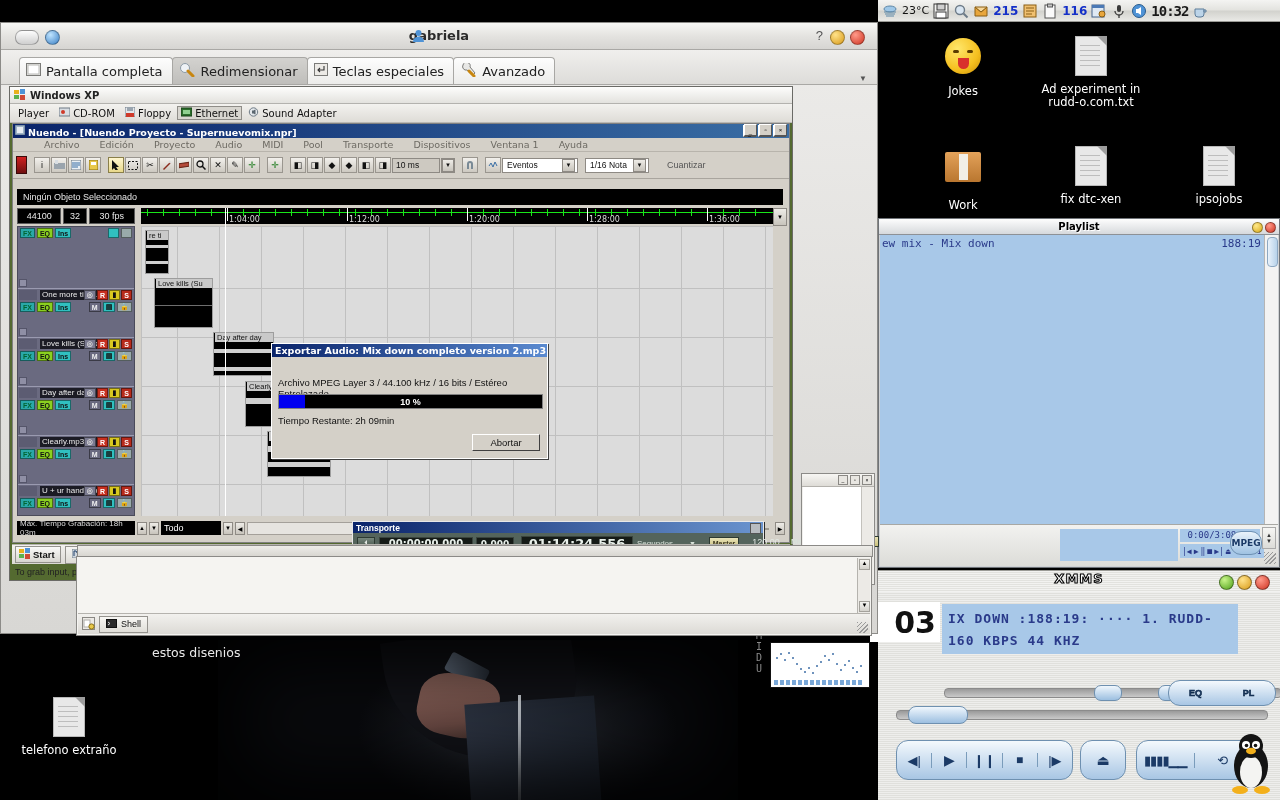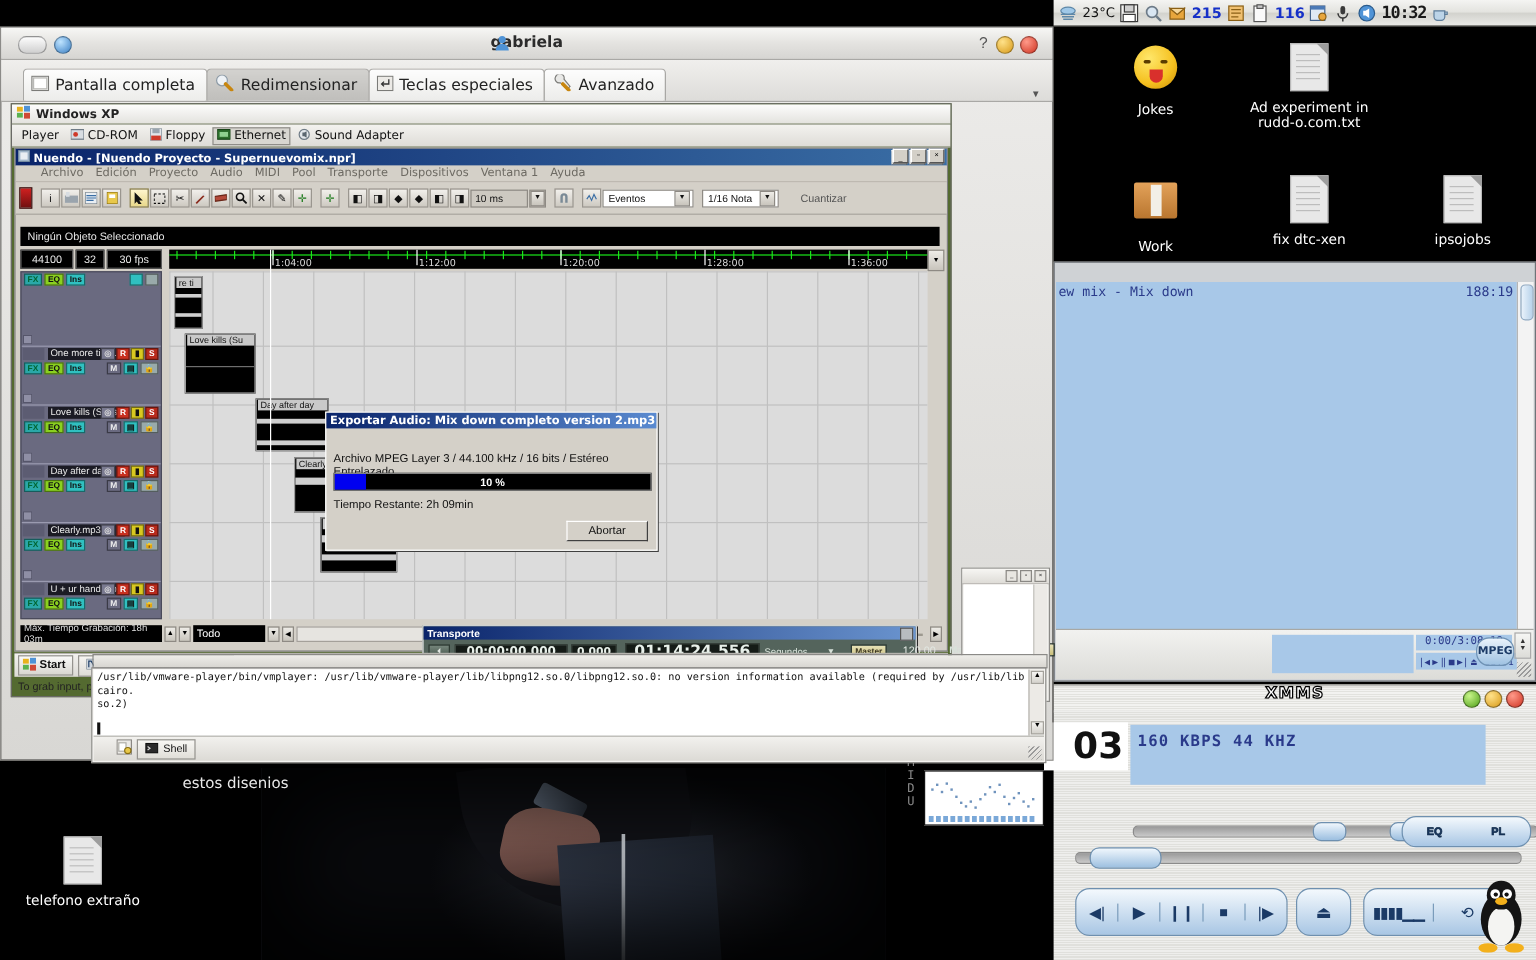--- a/index.html
+++ b/index.html
@@ -152,21 +152,21 @@
   .vmxitem{font-size:10px;color:#111;padding:1px 4px;display:flex;align-items:center;gap:3px;
     font-family:"DejaVu Sans", sans-serif;}
   .vmxitem.sel{background:#d8d6d0;border:1px solid #8f8d88;padding:0 3px;}
 
   
   #nuendo{position:absolute;left:2px;top:36px;width:778px;height:420px;
     background:#d4d0c8;border:1px solid #808080;box-sizing:border-box;}
   #nu-title{height:14px;background:linear-gradient(90deg,#0a246a,#3a6ea5);
     display:flex;align-items:flex-end;color:#fff;font-size:9.5px;font-weight:bold;padding-left:2px;
     font-family:"DejaVu Sans", sans-serif;}
-  #nu-menu{height:13px;background:#d4d0c8;display:flex;align-items:center;gap:0;padding-left:2px;
+  #nu-menu{height:13px;background:#d4d0c8;display:flex;align-items:center;gap:10px;padding-left:2px;
     border-bottom:1px solid #b8b4ac;}
   .numenu{font-size:9.5px;color:#6d6a63;padding:0 5px;font-family:"DejaVu Sans", sans-serif;}
   #nu-tools{height:22px;background:#d4d0c8;display:flex;align-items:center;gap:1px;padding:2px 3px;
     border-bottom:1px solid #a9a59e;}
   .tbtn{width:16px;height:16px;background:linear-gradient(180deg,#f2f0ec,#cdc9c1);
     border:1px solid #9a968f;display:flex;align-items:center;justify-content:center;
     font-size:9px;color:#111;box-sizing:border-box;}
   .tbtn.on{background:linear-gradient(180deg,#fff6cf,#e8d88a);border-color:#8a7f4a;}
   .tsep{width:5px;}
   .tfield{height:15px;background:#cdc9c1;border:1px solid #8e8a84;font-size:8.5px;
@@ -270,21 +270,21 @@
     font-size:9px;color:#222;display:flex;align-items:center;padding-left:3px;box-sizing:border-box;}
 
   
   #term{position:absolute;left:76px;top:556px;width:796px;height:80px;
     background:#f5f4f1;border:1px solid #8b8a87;box-sizing:border-box;}
   #term-body{position:absolute;left:1px;top:1px;right:14px;bottom:22px;background:#fff;
     color:#111;font-family:"DejaVu Sans Mono", monospace;font-size:8.5px;padding:2px 3px;
     line-height:11px;word-break:break-all;}
   #term-scroll{position:absolute;right:1px;top:1px;width:12px;bottom:22px;background:#eceae6;border-left:1px solid #b5b3ae;}
   #term-foot{position:absolute;left:1px;right:1px;bottom:1px;height:20px;
-    background:linear-gradient(180deg,#f2f1ee,#dcdad5);border-top:1px solid #b5b3ae;display:flex;align-items:center;gap:4px;padding-left:19px;}
+    background:linear-gradient(180deg,#f2f1ee,#dcdad5);border-top:1px solid #b5b3ae;display:flex;align-items:center;gap:4px;padding-left:4px;}
   #term-foot .tab{height:15px;padding:0 6px;display:flex;align-items:center;gap:4px;
     background:linear-gradient(180deg,#f8f7f4,#e0ded8);border:1px solid #95938e;font-size:9px;color:#111;}
   #term-titlebar{position:absolute;left:0;top:-12px;width:796px;height:12px;
     background:linear-gradient(180deg,#eeede9,#d8d6d1);border:1px solid #8b8a87;box-sizing:border-box;}
 
   
   #minwin{position:absolute;left:800px;top:450px;width:74px;height:112px;
     background:#f0efec;border:1px solid #8b8a87;box-sizing:border-box;}
   #minwin .tb{height:12px;background:linear-gradient(180deg,#f7f6f3,#dedcd7);border-bottom:1px solid #b3b1ac;
     display:flex;align-items:center;justify-content:flex-end;gap:2px;padding-right:2px;}
@@ -453,20 +453,25 @@
   <span class="clockdigits">10:32</span>
   <span class="tpicon">
     <svg width="16" height="16" viewBox="0 0 16 16">
         <path d="M3 6h9v5a3 3 0 0 1-3 3H6a3 3 0 0 1-3-3z" fill="#bcd4e8" stroke="#5d7c99"></path>
         <path d="M12 7h2v2h-2z" fill="#bcd4e8" stroke="#5d7c99"></path>
       </svg>
   </span>
 </div>
 
 <div id="playlistwin">
+  <div id="pl-title">
+    <span class="t">Playlist</span>
+    <span class="plbtn" style="right:16px;background:radial-gradient(circle at 35% 30%,#ffe98a,#d8a818);"></span>
+    <span class="plbtn" style="right:3px;background:radial-gradient(circle at 35% 30%,#ff9a8a,#cf3422);"></span>
+  </div>
   <div id="pl-body">
     <div class="row">
       <span>ew mix - Mix down</span>
       <span>188:19</span>
     </div>
   </div>
   <div id="pl-scroll">
       <div class="thumb"></div>
     </div>
   <div id="pl-foot">
@@ -490,20 +495,21 @@
 <div id="xmms-title">
   <span class="t">XMMS</span>
   <span class="xled" style="right:46px;background:radial-gradient(circle at 35% 30%,#c8f58a,#4fa018);"></span>
   <span class="xled" style="right:28px;background:radial-gradient(circle at 35% 30%,#ffe28a,#d89a18);"></span>
   <span class="xled" style="right:10px;background:radial-gradient(circle at 35% 30%,#ff9a8a,#cf3422);"></span>
 </div>
 
 <div id="xmms-main">
   <div id="xmms-bignum">03</div>
   <div id="xmms-lcd">
+    <div>IX DOWN :188:19:   ····    1. RUDD-</div>
     <div>160 KBPS  44 KHZ</div>
   </div>
 
   <div class="xslider" style="left:66px;top:96px;width:270px;"></div>
   <div class="xknob" style="left:216px;top:93px;"></div>
   <div class="xslider" style="left:342px;top:96px;width:60px;"></div>
 
   <div class="xknob" style="left:280px;top:93px;"></div>
 
   <div class="xpill" style="left:290px;top:88px;width:106px;height:24px;">
@@ -1181,26 +1187,20 @@
     </div>
     <div class="pane">
       <div class="vs"></div>
       <div class="hs"></div>
     </div>
   </div>
 </div>
 
 <div id="term">
   <div id="term-titlebar"></div>
-  <div id="term-body">
-    <div>/usr/lib/vmware-player/bin/vmplayer: /usr/lib/vmware-player/lib/libpng12.so.0/libpng12.so.0: no version information available (required by /usr/lib/libcairo.</div>
-    <div>so.2)</div>
-    <div style="height:10px"></div>
-    <div>▌</div>
-  </div>
   <div id="term-scroll">
     <div class="abs" style="left:1px;top:1px;width:9px;height:9px;background:linear-gradient(180deg,#f6f5f2,#d4d2cc);border:1px solid #a4a29c;font-size:6px;text-align:center;">▲</div>
     <div class="abs" style="left:1px;bottom:1px;width:9px;height:9px;background:linear-gradient(180deg,#f6f5f2,#d4d2cc);border:1px solid #a4a29c;font-size:6px;text-align:center;">▼</div>
   </div>
   <div id="term-foot">
     <span>
       <svg width="13" height="13" viewBox="0 0 13 13">
           <rect x="0.5" y="0.5" width="12" height="12" fill="#eceae6" stroke="#8a8884"></rect>
           <rect x="2" y="3" width="6" height="7" fill="#fff" stroke="#b0aea9"></rect>
           <circle cx="9.5" cy="9.5" r="2.6" fill="#e8c84a" stroke="#8a6f12"></circle>

